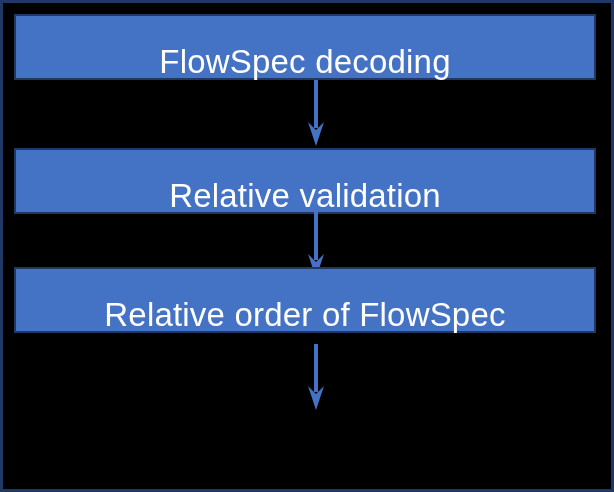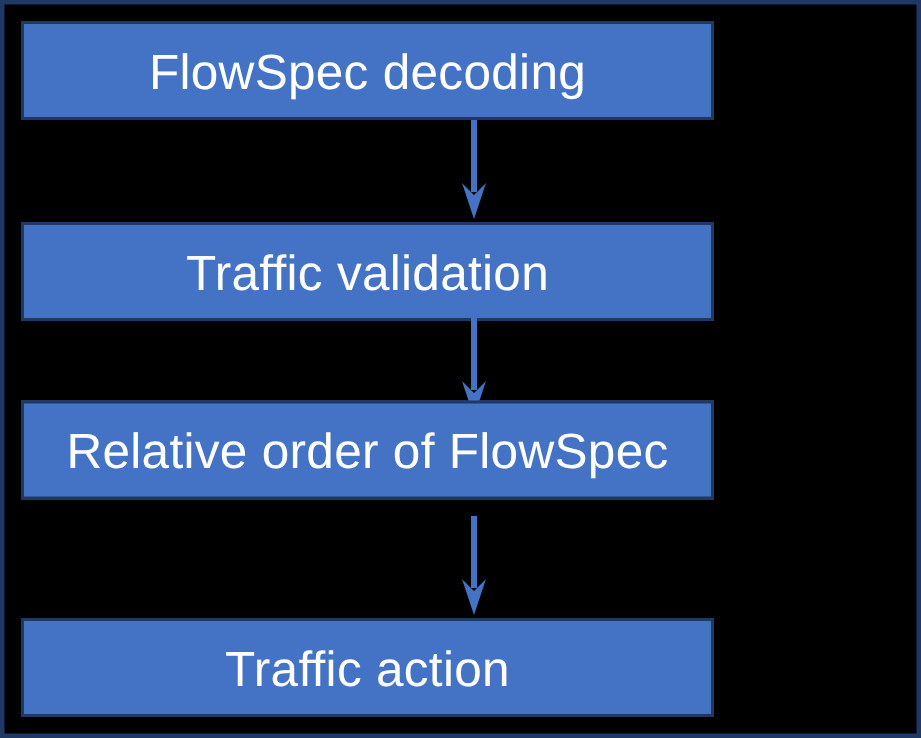--- a/index.html
+++ b/index.html
@@ -19,27 +19,27 @@
     background: #000000;
     box-sizing: border-box;
     border: 3px solid #1F3864;
     overflow: hidden;
   }
 
   
   .flow-box {
     position: absolute;
     left: 11px;              
-    width: 462px;
+    width: 582px;
     height: 66px;
     background: #4472C4;
     border: 2px solid #1F3864;
     box-sizing: border-box;
     display: flex;
-    align-items: center;
+    align-items: flex-end;
     justify-content: center;
   }
   .flow-box-label {
     color: #FFFFFF;
     font-size: 33px;
     font-weight: 400;
     line-height: 1;
     letter-spacing: 0.2px;
     white-space: nowrap;
     font-family: "Liberation Sans", sans-serif;
@@ -72,38 +72,35 @@
   </div>
 
   <div class="connector conn-0">
     <svg viewBox="0 0 24 68" xmlns="http://www.w3.org/2000/svg" aria-hidden="true">
       <rect x="10" y="0" width="4" height="48" fill="#4472C4"></rect>
       <polygon points="4,42 12,66 20,42 12,50" fill="#4472C4"></polygon>
     </svg>
   </div>
 
   <div class="flow-box box-1">
-    <span class="flow-box-label">Traffic validation</span>
+    <span class="flow-box-label">Relative validation</span>
   </div>
 
   <div class="connector conn-1">
     <svg viewBox="0 0 24 68" xmlns="http://www.w3.org/2000/svg" aria-hidden="true">
       <rect x="10" y="0" width="4" height="48" fill="#4472C4"></rect>
       <polygon points="4,42 12,66 20,42 12,50" fill="#4472C4"></polygon>
     </svg>
   </div>
 
   <div class="flow-box box-2">
     <span class="flow-box-label">Relative order of FlowSpec</span>
   </div>
 
   <div class="connector conn-2">
     <svg viewBox="0 0 24 68" xmlns="http://www.w3.org/2000/svg" aria-hidden="true">
       <rect x="10" y="0" width="4" height="48" fill="#4472C4"></rect>
       <polygon points="4,42 12,66 20,42 12,50" fill="#4472C4"></polygon>
     </svg>
   </div>
 
-  <div class="flow-box box-3">
-    <span class="flow-box-label">Traffic action</span>
-  </div>
 
 </div>
 
 </body></html>

